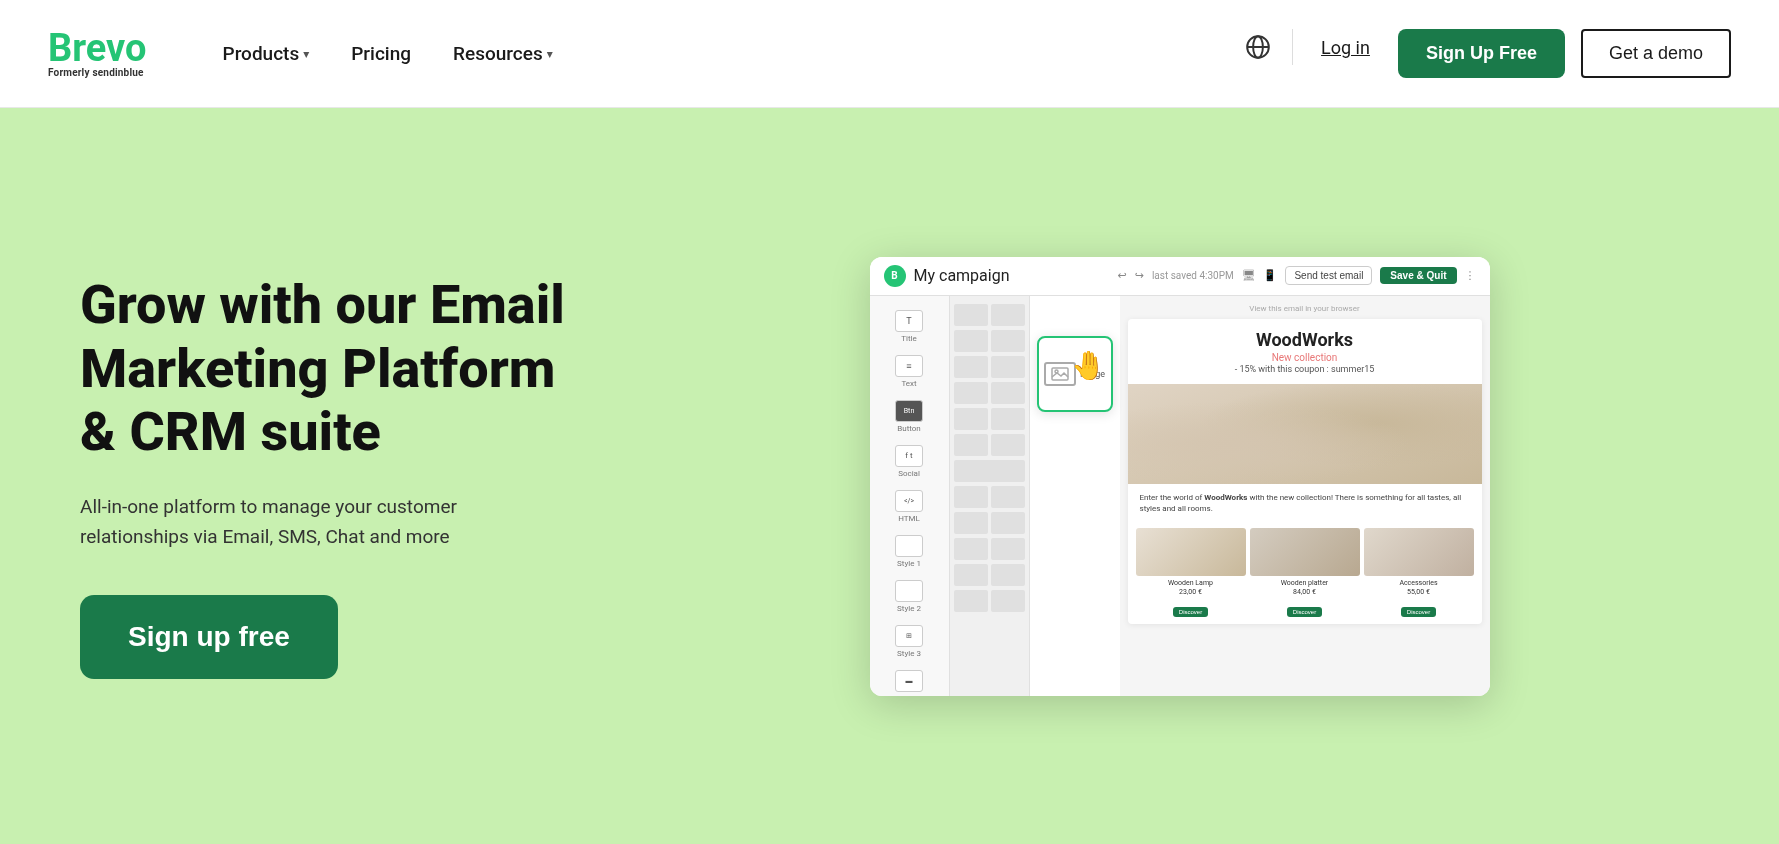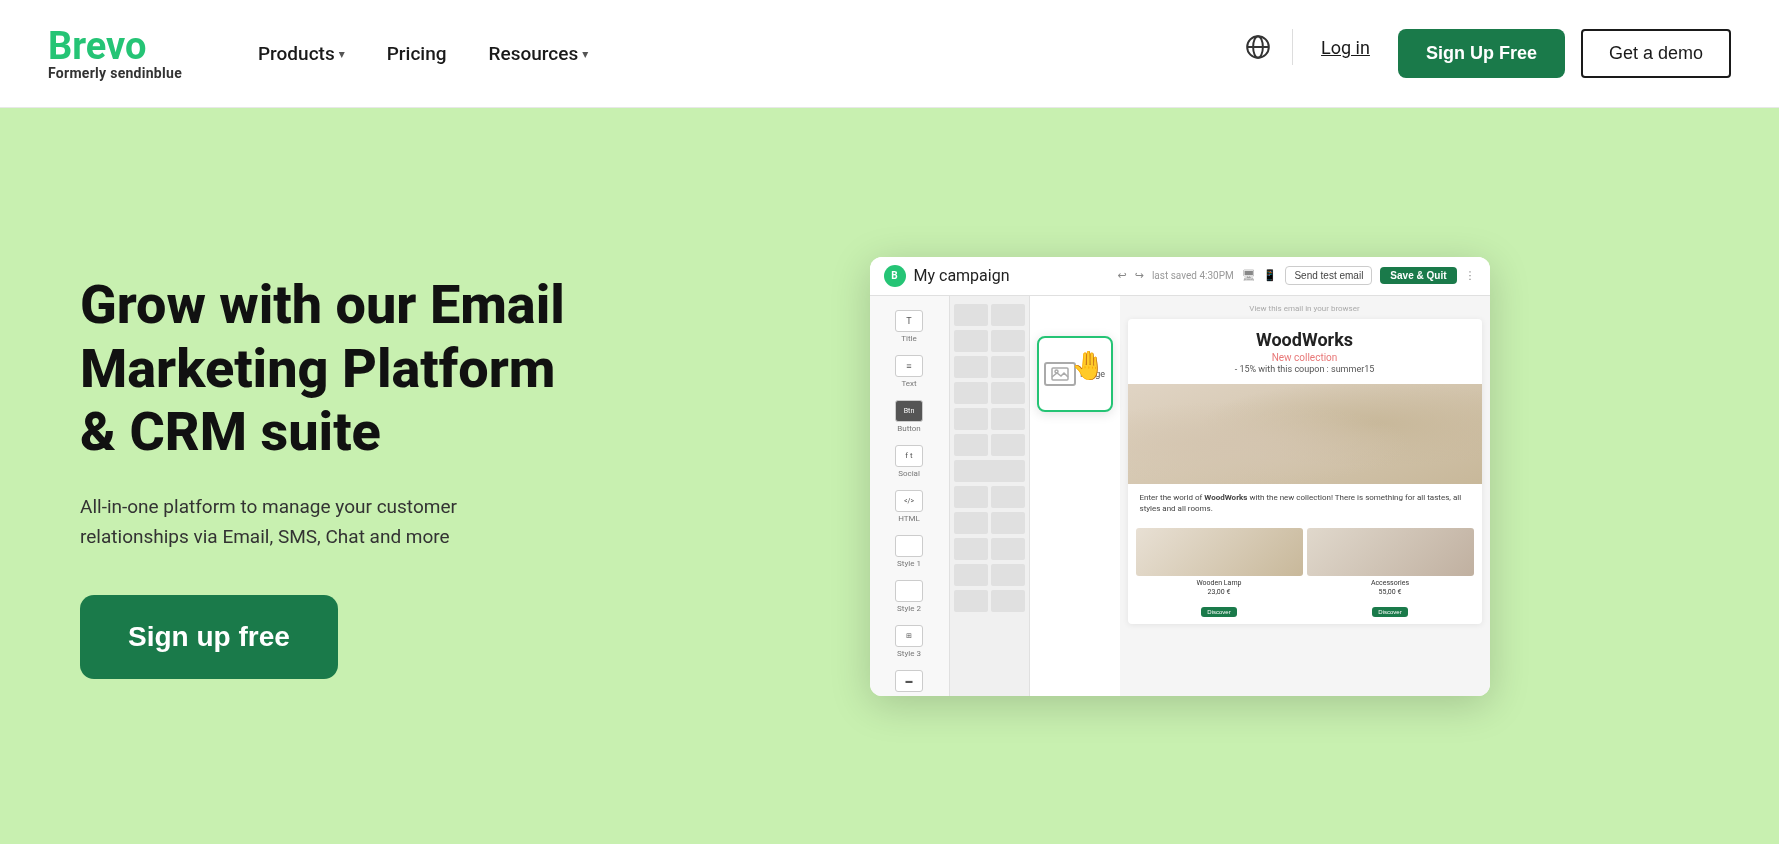--- a/index.html
+++ b/index.html
@@ -27,21 +27,21 @@
       margin-right: 60px;
       text-decoration: none;
     }
     .logo-text {
       font-size: 38px;
       font-weight: 700;
       color: #25c475;
       line-height: 1;
     }
     .logo-sub {
-      font-size: 14px;
+      font-size: 10px;
       color: #555;
       letter-spacing: 0.02em;
     }
     .logo-sub span {
       font-weight: 700;
       color: #333;
     }
     .nav-links {
       display: flex;
       align-items: center;
@@ -527,20 +527,26 @@
               Enter the world of <b>WoodWorks</b> with the new collection! There is something for all tastes, all styles and all rooms.
             </div>
             <div class="preview-products">
               <div class="preview-product">
                 <div class="preview-product-img p1"></div>
                 <div class="preview-product-name">Wooden Lamp</div>
                 <div class="preview-product-price">23,00 €</div>
                 <button class="preview-discover-btn">Discover</button>
               </div>
               <div class="preview-product">
+                <div class="preview-product-img p2"></div>
+                <div class="preview-product-name">Wooden platter</div>
+                <div class="preview-product-price">84,00 €</div>
+                <button class="preview-discover-btn">Discover</button>
+              </div>
+              <div class="preview-product">
                 <div class="preview-product-img p3"></div>
                 <div class="preview-product-name">Accessories</div>
                 <div class="preview-product-price">55,00 €</div>
                 <button class="preview-discover-btn">Discover</button>
               </div>
             </div>
           </div>
         </div>
       </div>
     </div>

